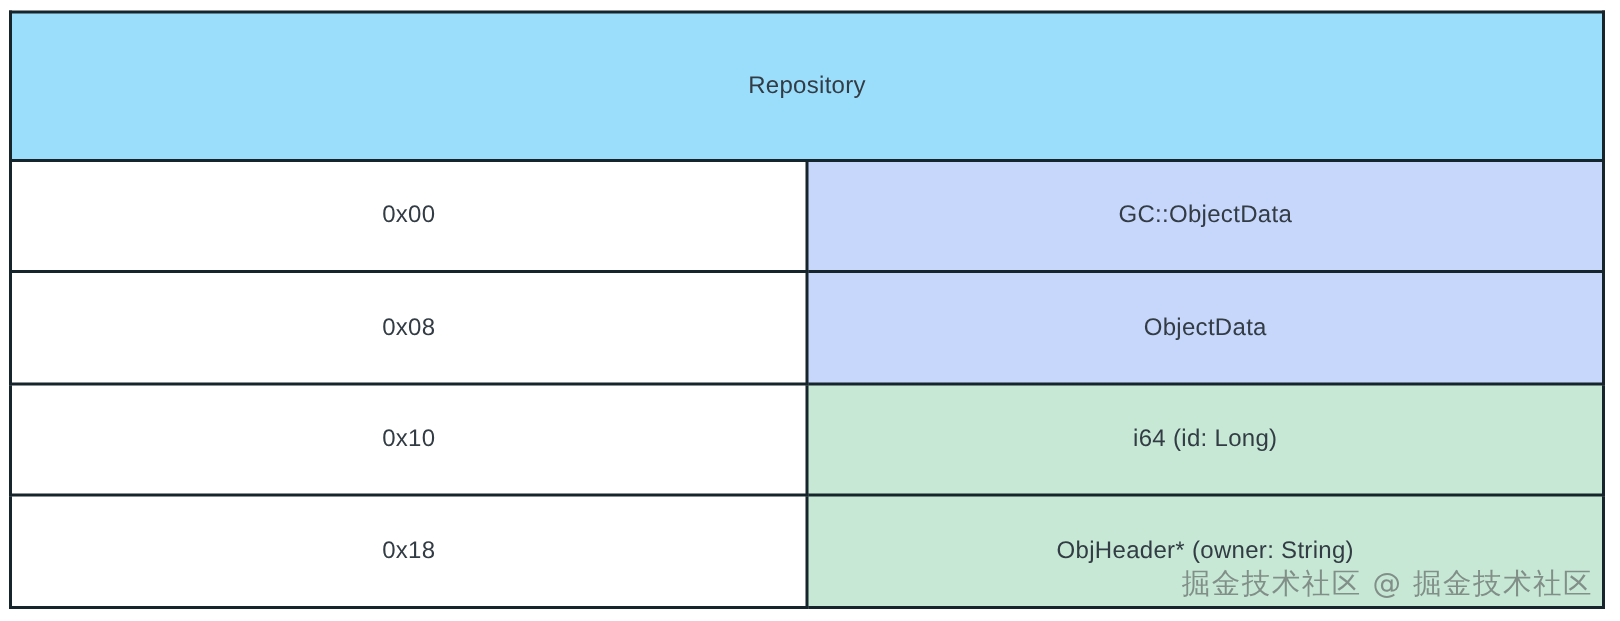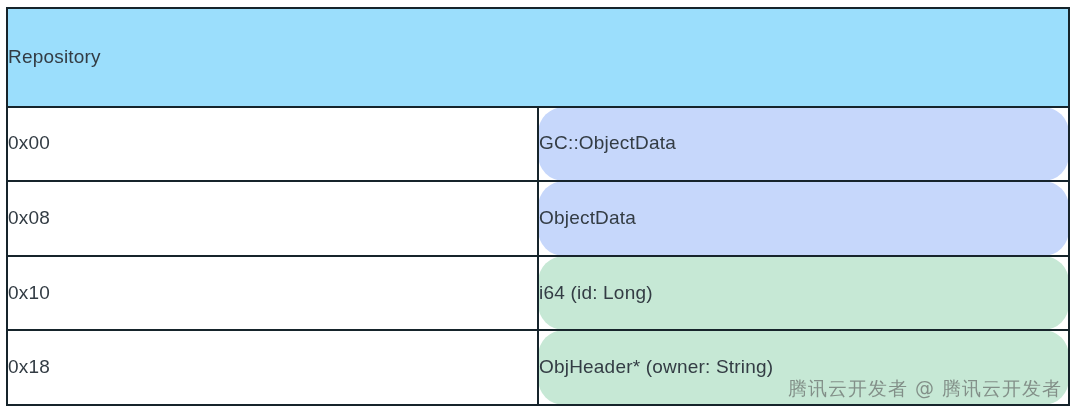--- a/index.html
+++ b/index.html
@@ -23,24 +23,24 @@
     height: 399px;
     border-collapse: collapse;
     table-layout: fixed;
     box-sizing: border-box;
   }
 
   #memory-layout-table td {
     border: 2px solid #16242b;
     padding: 0;
     margin: 0;
-    text-align: left;
+    text-align: center;
     vertical-align: middle;
     color: #333c44;
-    font-size: 19px;
+    font-size: 16px;
     font-weight: 400;
     letter-spacing: 0.2px;
     line-height: 1.2;
     box-sizing: border-box;
   }
 
   .header-cell {
     height: 66px;
   }
 
@@ -48,21 +48,20 @@
     height: 50px;
   }
 
   .offset-cell {
     width: 107px;
     background: #ffffff;
   }
 
   .field-cell {
     width: 953px;
-    border-radius: 26px;
   }
 
   .band-header {
     background: #9bdefc;
   }
   .band-blue {
     background: #c6d7fb;
   }
   .band-green {
     background: #c6e8d5;
@@ -101,13 +100,13 @@
       <td class="row-cell offset-cell">0x10</td>
       <td class="row-cell field-cell band-green">i64 (id: Long)</td>
     </tr>
     <tr>
       <td class="row-cell offset-cell">0x18</td>
       <td class="row-cell field-cell band-green">ObjHeader* (owner: String)</td>
     </tr>
   </tbody>
 </table>
 
-<div id="watermark">腾讯云开发者 @ 腾讯云开发者</div>
+<div id="watermark">掘金技术社区 @ 掘金技术社区</div>
 
 </body></html>

